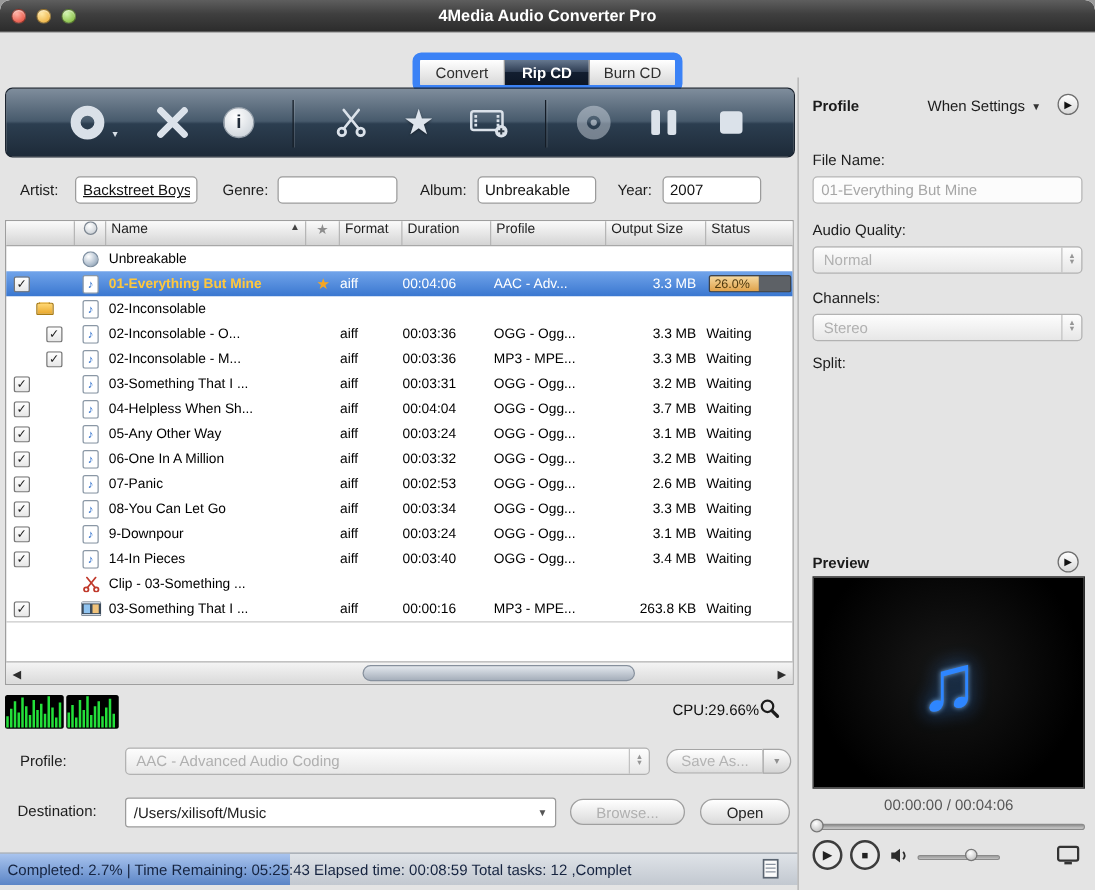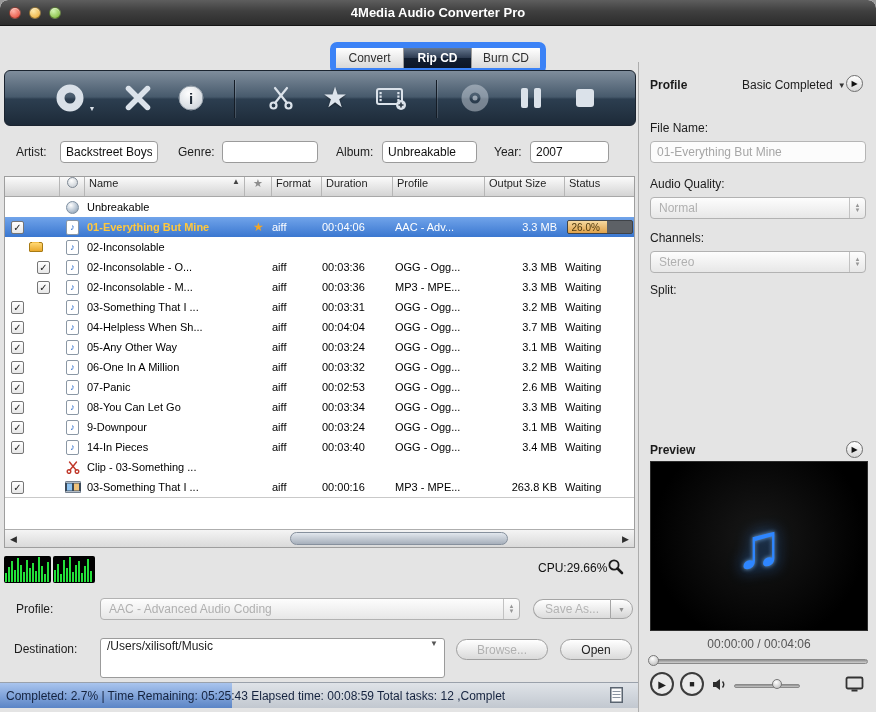--- a/index.html
+++ b/index.html
@@ -78,21 +78,21 @@
 
 .blabel{position:absolute;font-size:12px;color:#1c1c1c}
 .mselect{position:absolute;height:22px;border:1px solid #b2b2b2;border-radius:4px;background:linear-gradient(#fdfdfd,#e7e7e7);display:flex;align-items:center;font-size:12px}
 .mselect .txt{padding-left:8px;flex:1;overflow:hidden;white-space:nowrap}
 .mselect .gray{color:#b0b0b0}
 .mstep{width:16px;height:100%;border-left:1px solid #c2c2c2;display:flex;flex-direction:column;align-items:center;justify-content:center;color:#969696;font-size:6px;line-height:5px}
 .pill{position:absolute;height:21px;border:1px solid #9f9f9f;border-radius:11px;background:linear-gradient(#ffffff,#dadada);font-size:12px;display:flex;align-items:center;justify-content:center}
 .pill.gray{color:#b0b0b0}
 .saveas{position:absolute;left:533px;top:599px;width:77px;height:20px;border:1px solid #a5a5a5;border-right:none;border-radius:10px 0 0 10px;background:linear-gradient(#fff,#dcdcdc);color:#b3b3b3;font-size:12px;display:flex;align-items:center;justify-content:center}
 .saveas-arrow{position:absolute;left:610px;top:599px;width:23px;height:20px;border:1px solid #a5a5a5;border-radius:0 10px 10px 0;background:linear-gradient(#fff,#d4d4d4);display:flex;align-items:center;justify-content:center;font-size:7px;color:#8f8f8f}
-.dest-combo{position:absolute;left:100px;top:638px;width:345px;height:40px;border:1px solid #9b9b9b;border-radius:3px;background:#fff;display:flex;justify-content:space-between;padding:0 6px;font-size:12px;color:#222}
+.dest-combo{position:absolute;left:100px;top:638px;width:345px;height:24px;border:1px solid #9b9b9b;border-radius:3px;background:#fff;display:flex;align-items:center;justify-content:space-between;padding:0 6px;font-size:12px;color:#222}
 .dest-combo .arr{font-size:8px;color:#555}
 
 .statusbar{position:absolute;left:0;top:682px;width:638px;height:26px;background:linear-gradient(#dfe3e8,#c2c8d0);border-top:1px solid #9aa1ab}
 .sb-fill{position:absolute;left:0;top:0;bottom:0;width:232px;background:linear-gradient(#a9c4ee,#5b85c6)}
 .sb-text{position:absolute;left:6px;top:6px;font-size:12px;color:#15233f;white-space:nowrap}
 .sb-icon{position:absolute;left:610px;top:4px}
 
 .divider{position:absolute;left:638px;top:62px;bottom:0;width:1px;background:#adadad}
 .sp-label{position:absolute;left:650px;font-size:12px;color:#1c1c1c}
 .sp-bold{font-weight:bold}
@@ -182,21 +182,21 @@
           <span></span>
           <span></span>
         </span>
     </div>
     <div class="tbtn" style="left:580px">
       <span class="stopsq"></span>
     </div>
   </div>
 
   <span class="mlabel" style="left:16px">Artist:</span>
-  <input class="minput" style="left: 60px; width: 98px;" value="Backstreet Boys">
+  <input class="minput" style="left: 60px; width: 98px; text-decoration: underline;" value="Backstreet Boys">
   <span class="mlabel" style="left:178px">Genre:</span>
   <input class="minput" style="left: 222px; width: 96px;" value="">
   <span class="mlabel" style="left:336px">Album:</span>
   <input class="minput" style="left: 382px; width: 95px;" value="Unbreakable">
   <span class="mlabel" style="left:494px">Year:</span>
   <input class="minput" style="left: 530px; width: 79px;" value="2007">
 
   <div class="table">
     <div class="thead gridcols">
       <div class="th"></div>
@@ -529,21 +529,21 @@
     <svg class="sb-icon" width="13" height="16" viewBox="0 0 13 16">
       <rect x="0.75" y="0.75" width="11.5" height="14.5" fill="#fbfbfb" stroke="#5a6470" stroke-width="1.5"></rect>
       <path d="M2.5 4.5 H10.5 M2.5 7.5 H10.5 M2.5 10.5 H10.5" stroke="#8a93a0" stroke-width="1"></path>
     </svg>
   </div>
 
   <div class="divider"></div>
 
   <span class="sp-label sp-bold" style="top:78px">Profile</span>
   <div class="sp-popup">
-    <span>Basic Completed</span>
+    <span>When Settings</span>
     <span class="arr">▼</span>
   </div>
   <div class="rbtn" style="left:846px;top:75px">
       <span>▶</span>
     </div>
 
   <span class="sp-label" style="top:121px">File Name:</span>
   <input class="sp-input" style="top: 141px;" value="01-Everything But Mine">
 
   <span class="sp-label" style="top:177px">Audio Quality:</span>

